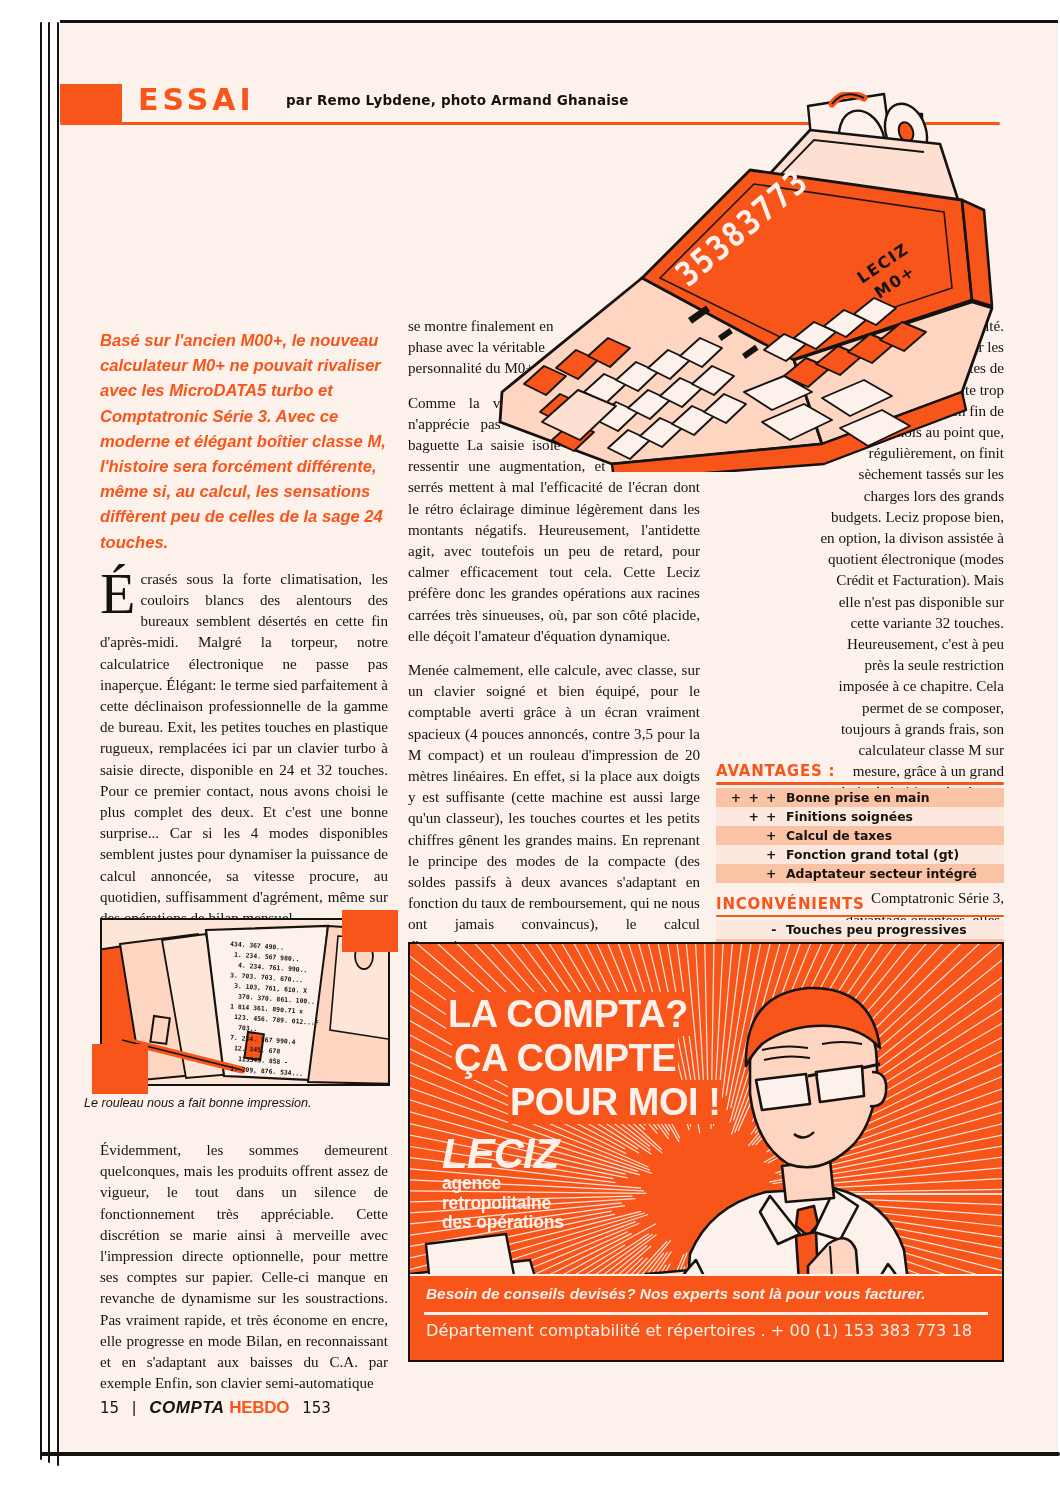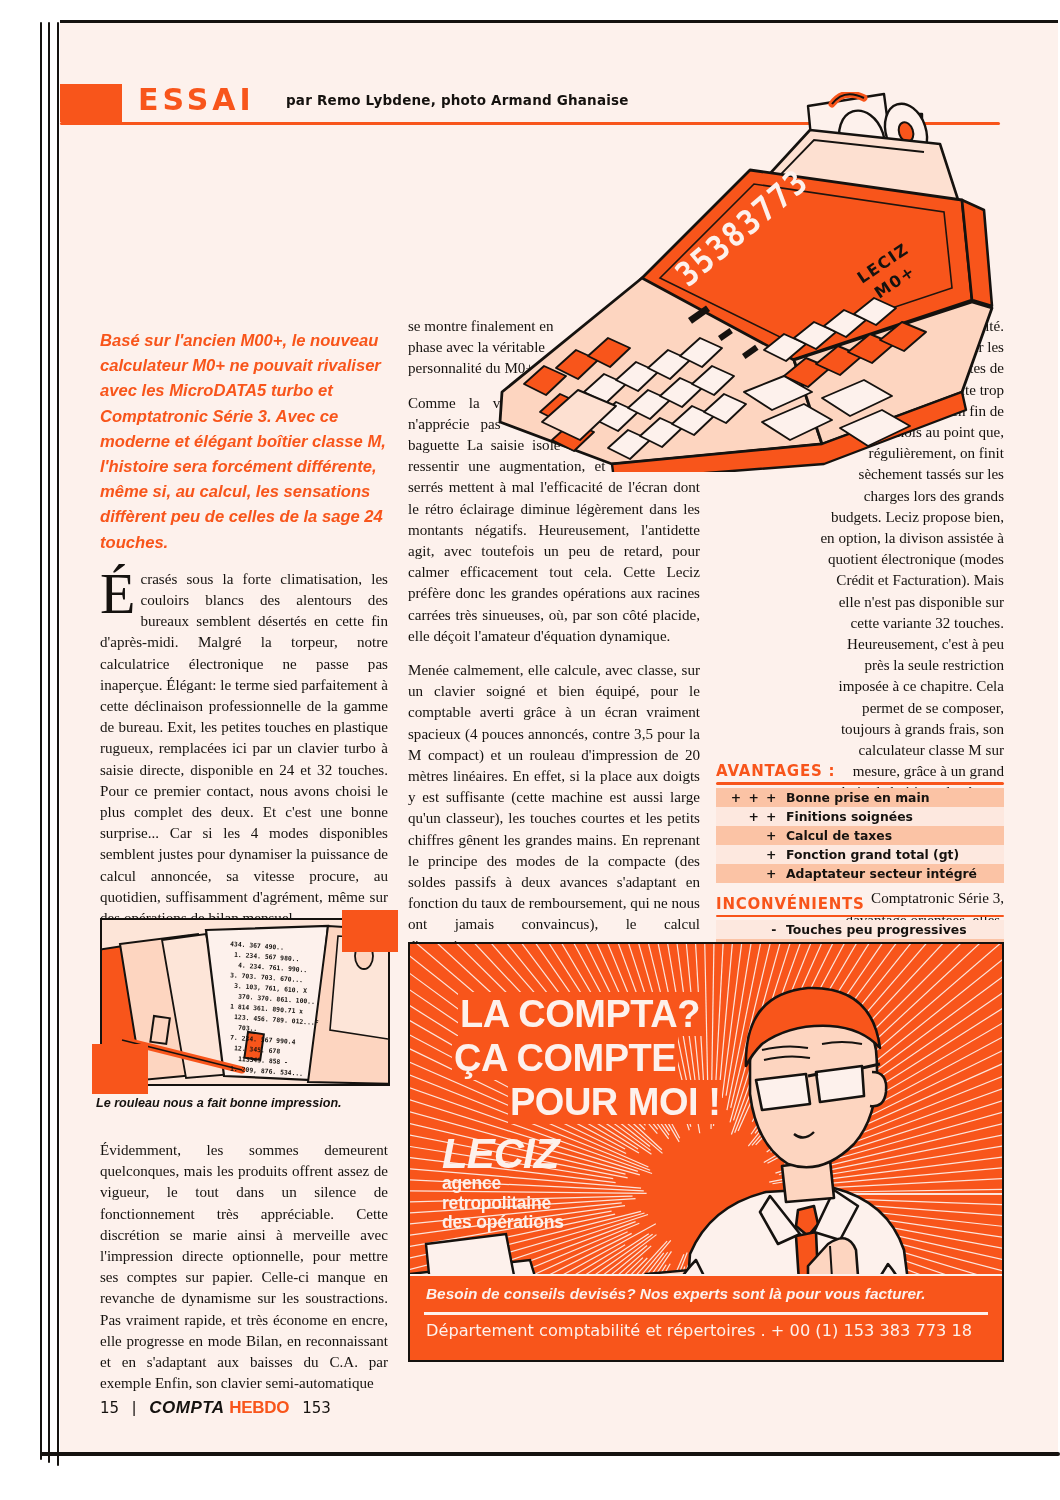--- a/index.html
+++ b/index.html
@@ -84,22 +84,22 @@
     padding:2px 5px 0 0;color:#15120f;
   }
 
   
   #photo1{position:absolute;left:100px;top:918px;width:290px;height:168px;}
   #photo1 .frame{position:absolute;inset:0;border:2px solid #15120f;box-sizing:border-box;background:#fde5d8;overflow:hidden;}
   #photo1 .corner-tr{position:absolute;right:-8px;top:-8px;width:56px;height:42px;background:#f8551b;z-index:4;}
   #photo1 .corner-bl{position:absolute;left:-8px;bottom:-8px;width:56px;height:50px;background:#f8551b;z-index:4;}
   #photo1 .corner-bl2{position:absolute;left:-8px;bottom:-8px;width:22px;height:50px;background:#f8551b;z-index:4;}
   #cap1{
-    position:absolute;left:96px;top:1096px;width:300px;
-    font-family:"Liberation Sans", sans-serif;font-style:italic;font-weight:bold;
+    position:absolute;left:84px;top:1096px;width:300px;
+    font-family:"Liberation Sans", sans-serif;font-style:italic;font-weight:normal;
     font-size:12.6px;color:#15120f;
   }
 
   
   #proscons{position:absolute;left:716px;top:762px;width:288px;}
   .pc-title{
     font-family:"DejaVu Sans", sans-serif;font-weight:bold;
     font-size:15px;letter-spacing:.8px;color:#f8551b;
     padding-bottom:2px;
   }
@@ -629,21 +629,21 @@
         <path d="M414 362 L448 356" fill="none" stroke-width="1.8"></path>
 
         <path d="M478 320 Q500 346 506 390 L508 416 L462 416 L458 352 Z" fill="#fdf1ec"></path>
         <ellipse cx="492" cy="368" rx="20" ry="22" fill="#fdf1ec"></ellipse>
         <circle cx="492" cy="368" r="13" fill="#fdf1ec"></circle>
         <path d="M492 360 L492 368 L498 372" fill="none" stroke-width="2"></path>
       </g>
     </svg>
 
     <div id="ad-hl">
-        <div style="margin-left: 12px;"><span>LA COMPTA?</span></div>
+        <div style="margin-left: 0px;"><span>LA COMPTA?</span></div>
         <div style="margin-left: 6px;"><span>ÇA COMPTE</span></div>
         <div style="margin-left: 62px;"><span>POUR MOI !</span></div>
       </div>
 
     <div id="ad-logo">
       <div class="logo-ardo">LECIZ</div>
       <div class="logo-sub">agence</div>
       <div class="logo-sub">retropolitaine</div>
       <div class="logo-sub">des opérations</div>
     </div>

